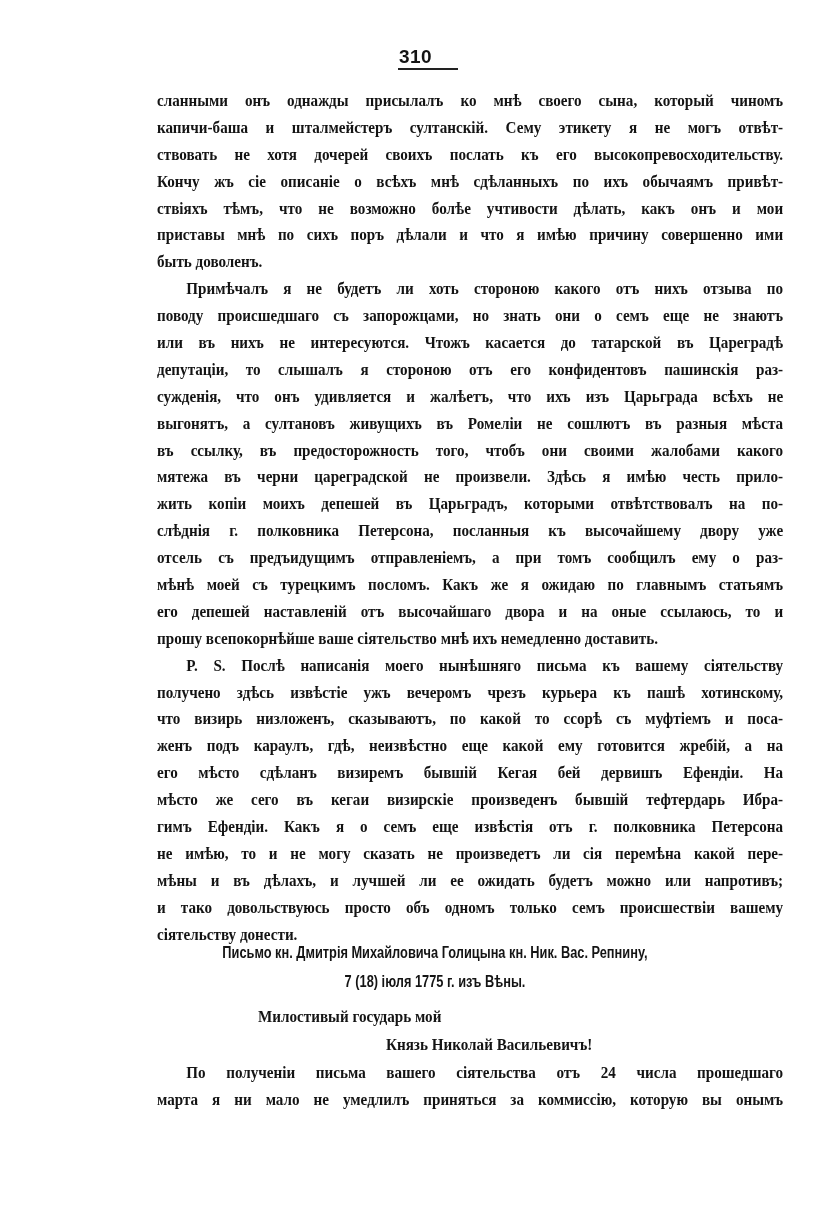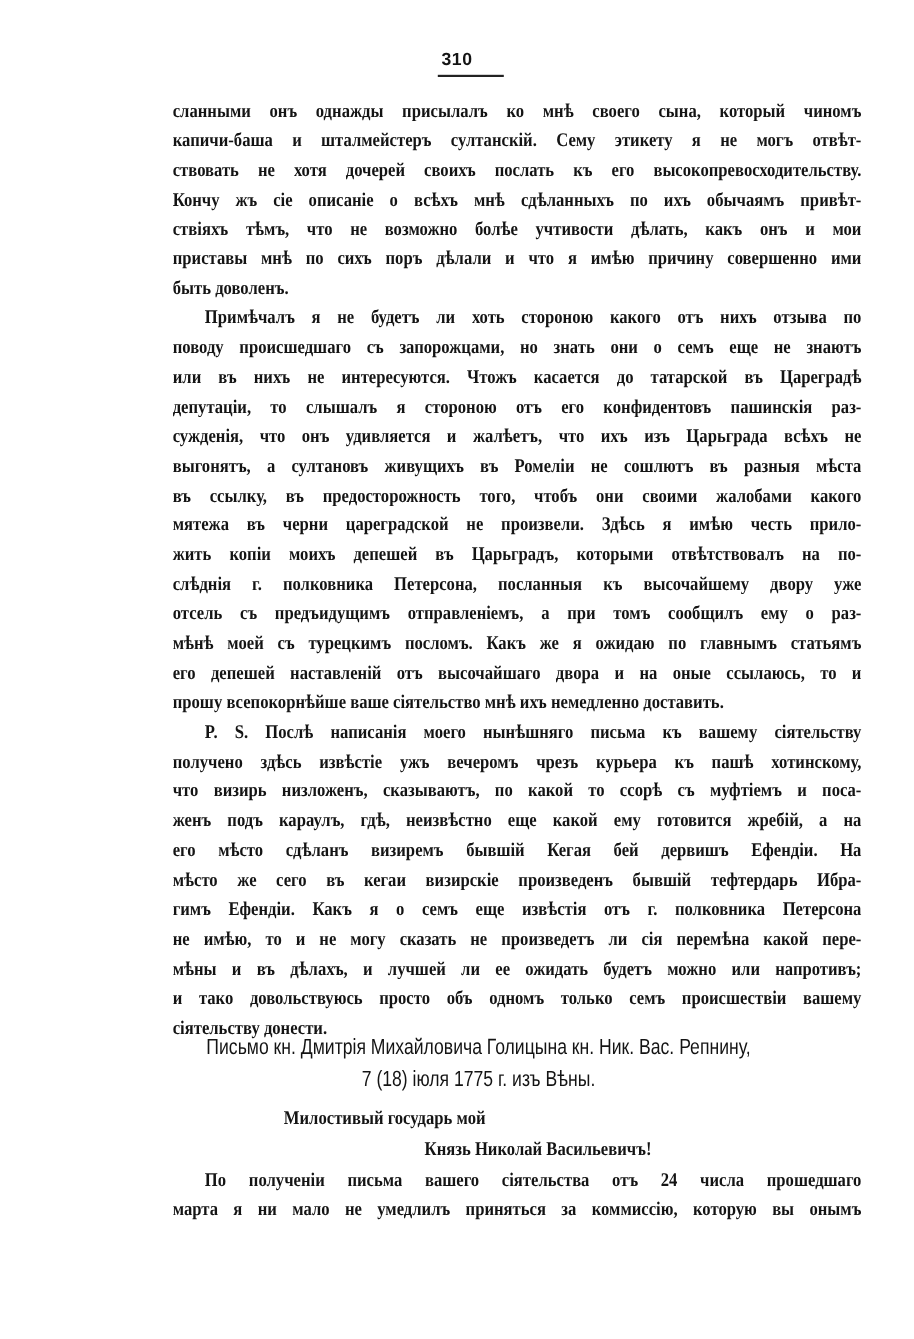--- a/index.html
+++ b/index.html
@@ -1,27 +1,27 @@
 <!DOCTYPE html>
 <html><head>
 <meta charset="utf-8">
 <style>
   html, body { margin:0; padding:0; background:#ffffff; }
   body { width:831px; height:1217px; position:relative; overflow:hidden;
          font-family:"Liberation Serif", "DejaVu Serif", serif; color:#141414; }
   .page-number { position:absolute; top:46px; left:0; width:831px; text-align:center;
-         font-size:16px; font-weight:bold; font-family:"Liberation Sans", sans-serif; letter-spacing:0.5px; }
+         font-size:19px; font-weight:bold; font-family:"Liberation Sans", sans-serif; letter-spacing:0.5px; }
   .page-rule { position:absolute; top:68px; left:398px; width:60px; height:2px; background:#222; }
   .text { position:absolute; left:126px; width:626px;margin-left:31px; }
   .line { display:block; height:26.9px; line-height:26.9px; font-size:17.6px; white-space:nowrap;
           text-align:justify; text-align-last:justify; font-weight:bold; transform:scaleX(0.86); transform-origin:left center; width:116.3%; }
   .line.last { text-align-last:left; }
   .line.indent { text-indent:34px; }
   .heading { position:absolute; left:100px; width:670px; text-align:center;
-         font-family:"Liberation Sans", sans-serif; font-weight:normal; font-size:20px; }
+         font-family:"Liberation Sans", sans-serif; font-weight:bold; font-size:16px; }
   .heading span { display:block; height:29px; line-height:29px; transform:scaleX(0.80); white-space:nowrap; }
   .salutation { position:absolute; font-weight:bold; font-size:17.6px; white-space:nowrap;
          transform:scaleX(0.86); transform-origin:left center; }
 </style>
 </head>
 <body>
 
 <div class="page-number">310</div>
 <div class="page-rule"></div>
 

